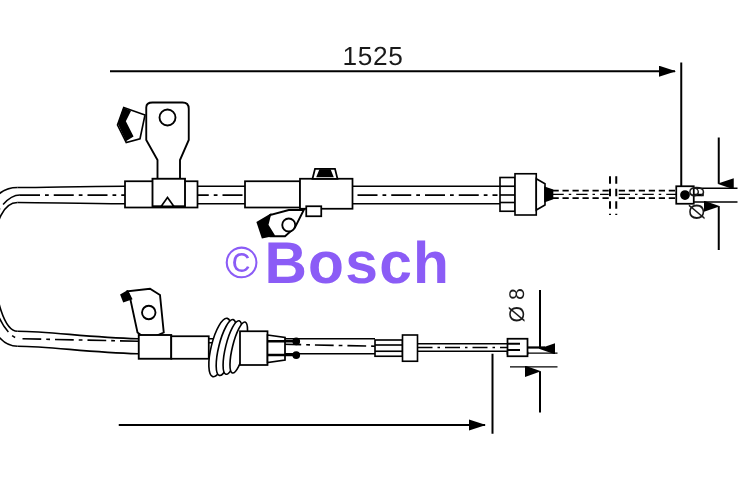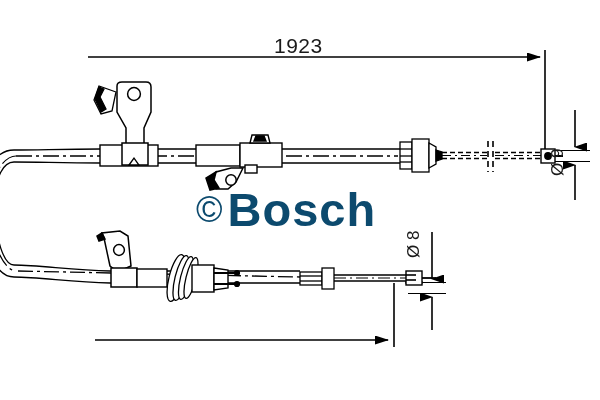--- a/index.html
+++ b/index.html
@@ -46,25 +46,25 @@
   }
   #dim-d8-label {
     left: 404px;
     top: 258px;
     font-size: 17px;
     transform: rotate(-90deg);
     transform-origin: left top;
   }
   #watermark {
     position: absolute;
-    left: 196px;
+    left: 180px;
     top: 182px;
     font-size: 47px;
     font-weight: bold;
-    color: #0c4a6e;
+    color: #8b5cf6;
     letter-spacing: 1px;
     user-select: none;
     font-family: "Liberation Sans", sans-serif;
   }
   #watermark .copy {
     font-size: 36px;
     font-weight: normal;
     vertical-align: 4px;
     margin-right: 4px;
   }
@@ -250,19 +250,19 @@
         <line x1="406" y1="280" x2="416" y2="280" stroke-width="1.6"></line>
         <line x1="422" y1="278" x2="436" y2="278" stroke-width="1.8"></line>
       </g>
     </g>
   </svg>
 
   <div id="watermark">
     <span class="copy">©</span><span>Bosch</span>
   </div>
 
-  <div class="dim-text" id="dim-main-label">1923</div>
+  <div class="dim-text" id="dim-main-label">1525</div>
 
   <div class="dim-text" id="dim-d9-label">Ø 9</div>
 
   <div class="dim-text" id="dim-d8-label">Ø 8</div>
 
 </div>
 
 </body></html>

